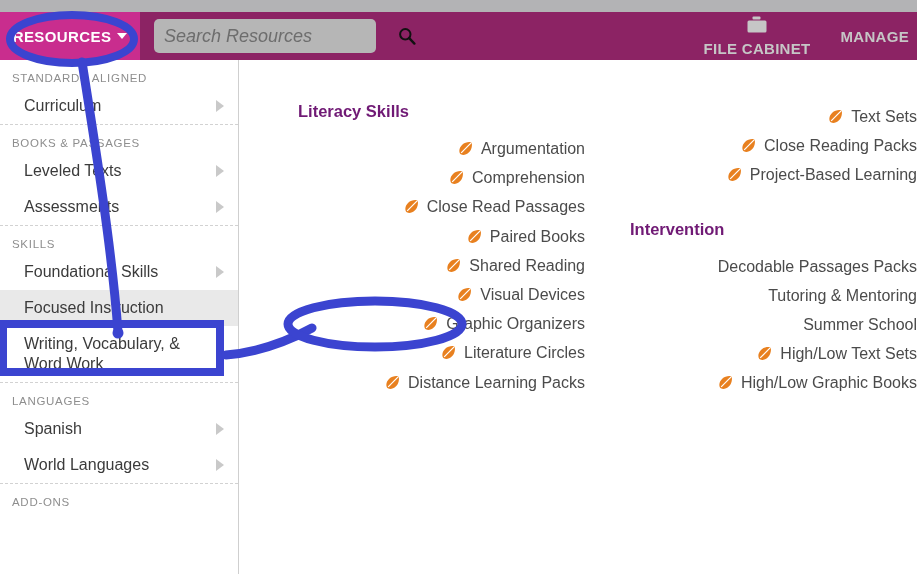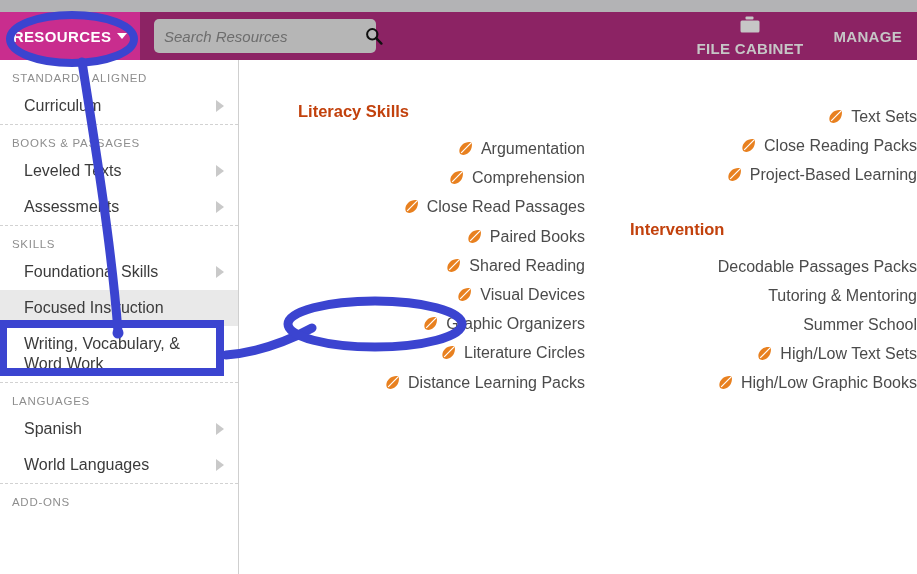--- a/index.html
+++ b/index.html
@@ -76,42 +76,42 @@
     align-items: center;
     padding: 0 10px;
     flex: none;
   }
   .search-input {
     flex: 1;
     border: none;
     outline: none;
     background: transparent;
     font-family: "Liberation Sans", sans-serif;
-    font-size: 15px;
+    font-size: 18px;
     font-style: italic;
     color: #4f4f4f;
   }
   .search-input::placeholder { color: #6d6d6d; font-style: italic; opacity: 1; }
   .search-icon { width: 18px; height: 18px; flex: none; }
 
   .header-spacer { flex: 1; }
 
   .header-link {
     color: #c6c6c6;
     font-size: 15px;
     font-weight: bold;
     letter-spacing: 0.3px;
     display: flex;
     align-items: center;
     gap: 7px;
     cursor: pointer;
     white-space: nowrap;
   }
   .header-link.file-cabinet { margin-right: 30px; flex-direction: column; }
-  .header-link.manage { margin-right: 15px; text-align: center; }
+  .header-link.manage { margin-right: 8px; text-align: center; }
   .cabinet-icon { width: 20px; height: 17px; flex: none; }
 
   
   .sidebar {
     position: absolute;
     top: 60px; left: 0;
     width: 239px;
     height: 514px;
     background: #ffffff;
     border-right: 1px solid #cfcfcf;
@@ -156,21 +156,21 @@
     display: flex;
     padding: 42px 0 0 0;
   }
   .col { width: 300px; }
   .col.col-left  { margin-left: 58px; }
   .col.col-right { margin-left: 45px; }
 
   .col-title {
     font-size: 16.5px;
     font-weight: bold;
-    color: #c2410c;
+    color: #701a75;
     margin-bottom: 13px;
   }
   .col-title.spaced { margin-top: 30px; }
 
   .menu-link {
     display: flex;
     align-items: center;
     gap: 8px;
     font-size: 16px;
     color: #4b4b4b;

